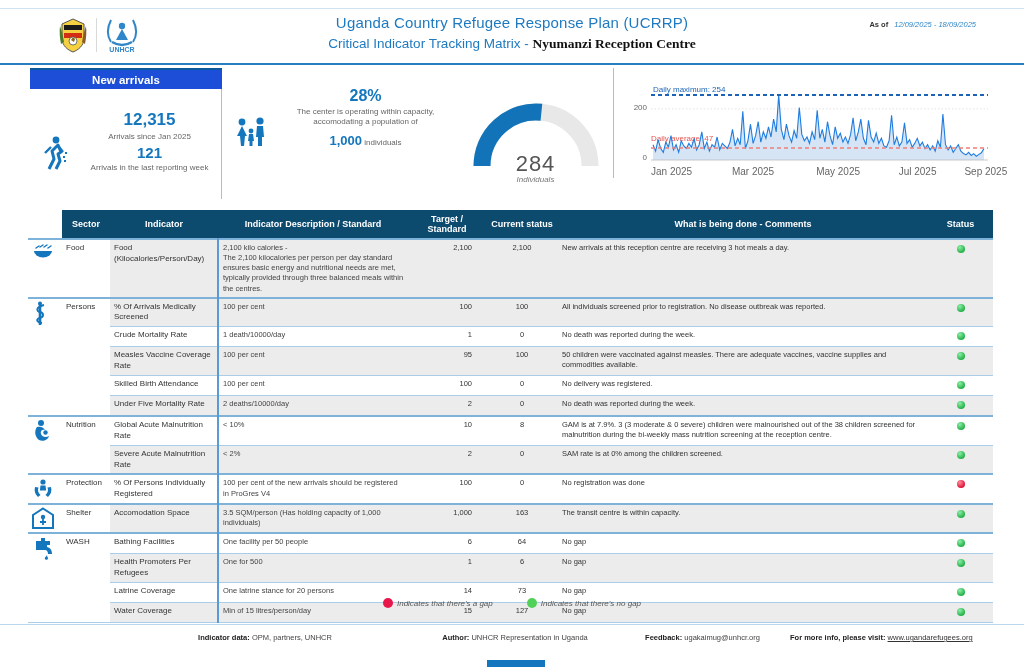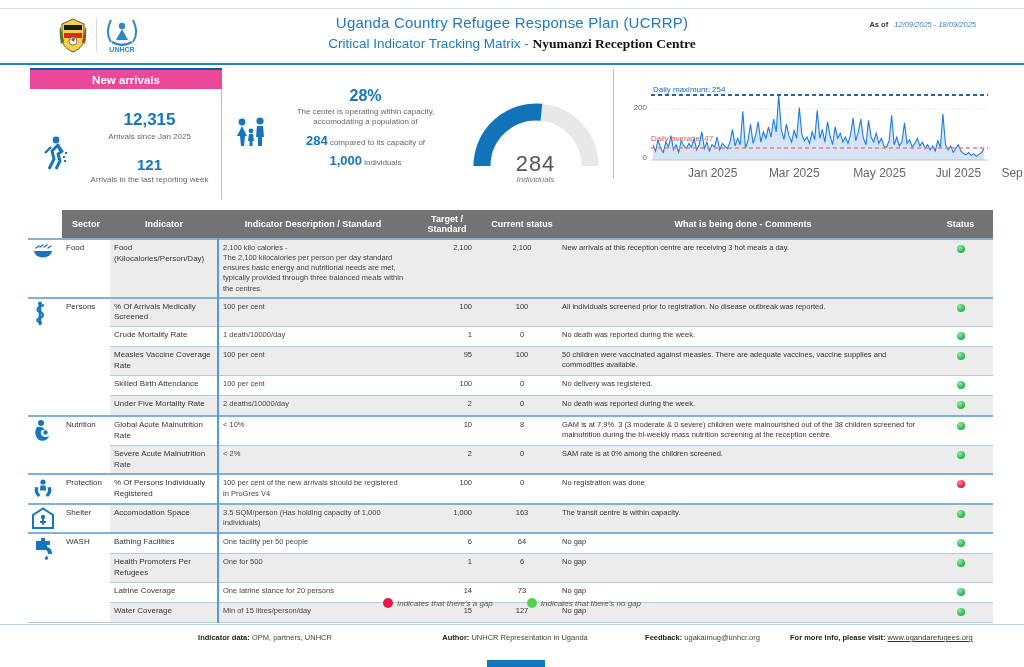--- a/index.html
+++ b/index.html
@@ -17,30 +17,30 @@
   .title2 b { color:#111;font-family:Liberation Serif, serif; }
   .asof { position:absolute; right:48px; top:8px; font-size:7.5px; }
   .asof .lbl { color:#333; font-weight:bold; }
   .asof .val { color:#2f86c8; font-style:italic; margin-left:4px; }
   .header-rule { position:absolute; top:63px; left:0; width:100%; height:2px; background:#2a7fc0; }
 
   
   .panels { position:absolute; top:68px; left:30px; width:964px; display:flex; gap:7px; }
   .panel { display:flex; flex-direction:column; }
   .p1 { width:192px; } .p2 { width:385px; } .p3 { width:372px; }
-  .panel-bar { height:21px; background:#ec4899; border-top:2px solid #0b5a9b; color:#fff; font-weight:bold; font-size:11.5px; display:flex; align-items:center; justify-content:center; }
+  .panel-bar { height:21px; background:#1d4ed8; border-top:2px solid #0b5a9b; color:#fff; font-weight:bold; font-size:11.5px; display:flex; align-items:center; justify-content:center; }
   .panel-body { position:relative; height:110px; padding-top:17px; }
   .p1 .panel-body { border-right:1px solid #9cc3e2; }
   .p2 .panel-body { border-right:1px solid #9cc3e2; }
 
   .p1-flex { display:flex; height:100%; }
   .p1-icon { width:48px; display:flex; align-items:center; justify-content:center; }
   .p1-stats { flex:1; text-align:center; padding-top:4px; }
   .big-num { color:#1476bd; font-weight:bold; font-size:17px; }
-  .cap { color:#666; font-size:8px; margin:2px 0 14px; line-height:1.25; }
+  .cap { color:#666; font-size:8px; margin:2px 0 2px; line-height:1.25; }
 
   .p2-flex { display:flex; height:100%; }
   .p2-icon { width:44px; display:flex; align-items:center; justify-content:center; }
   .p2-text { width:185px; text-align:center; padding-top:2px; }
   .p2-pct { color:#1476bd; font-weight:bold; font-size:16px; }
   .p2-line { color:#666; font-size:8px; line-height:1.3; margin-top:2px; }
   .inline-num { color:#1476bd; font-weight:bold; font-size:13px; }
   .p2-row { margin-top:5px; color:#666; font-size:8px; }
   .gauge-wrap { flex:1; display:flex; align-items:flex-start; justify-content:center; padding-top:8px; }
   .gauge-box { position:relative; width:150px; height:92px; }
@@ -49,26 +49,26 @@
 
   
   .chart-area { position:relative; height:96px; margin-left:4px; }
   .max-label { position:absolute; left:28px; top:0px; color:#1c63b7; font-size:8px; z-index:0; }
   .avg-label { position:absolute; left:26px; top:49px; color:#e4554f; font-size:8px; z-index:0; }
   .ytick { position:absolute; color:#666; font-size:8px; text-align:right; width:22px; z-index:0; }
   .ytick.t200 { left:0; top:18px; }
   .ytick.t0 { left:0; top:68px; }
   .chart-svg { position:absolute; left:26px; top:2px; z-index:1; }
   .xticks { position:absolute; left:26px; top:81px; width:337px; height:12px; }
-  .xticks span { position:absolute; color:#666; font-size:12px; white-space:nowrap;margin-left:37px; }
+  .xticks span { position:absolute; color:#666; font-size:10px; white-space:nowrap; }
 
   
   .tablewrap { position:absolute; top:210px; left:28px; width:965px; }
   table { border-collapse:collapse; table-layout:fixed; width:965px; }
-  th { background:#737373; color:#fff; font-size:9px; font-weight:bold; padding:4px 3px; vertical-align:middle; }
+  th { background:#0c4a6e; color:#fff; font-size:9px; font-weight:bold; padding:4px 3px; vertical-align:middle; }
   th.iconcol { background:transparent; }
   td { font-size:7.5px; color:#333; padding:3px 4px; vertical-align:top; line-height:1.35; }
   td.icon-cell { padding-top:2px; text-align:center; }
   td.sector { font-size:8px; color:#333; }
   td.indicator { font-size:8px; white-space:pre-line; }
   td.desc { white-space:pre-line; border-left:2px solid #5b9bd5; color:#444; }
   td.target { text-align:right; padding-right:14px; }
   td.current { text-align:center; }
   td.status { text-align:center; padding-top:5px; }
   tbody tr { border-bottom:1px solid #aacde8;margin-top:42px; }
@@ -171,21 +171,20 @@
               <path d="M9 12 L4 22 h3 l1 10 h3 l1 -10 h2 Z" fill="#1476bd"></path>
               <circle cx="27" cy="7" r="3.6" fill="#1476bd"></circle>
               <path d="M24 12 h6 l1 11 h-2 v9 h-4 v-9 h-2 Z" fill="#1476bd"></path>
               <circle cx="18" cy="17" r="2.4" fill="#1476bd"></circle>
               <path d="M16 20 h4 l1 7 h-1.5 v5 h-3 v-5 H15 Z" fill="#1476bd"></path>
             </svg>
           </div>
           <div class="p2-text">
             <div class="p2-pct">28%</div>
             <div class="p2-line">The center is operating within capacity, accomodating a population of</div>
-            <div class="p2-row"><span class="inline-num">284</span> <span>compared to its capacity of</span></div>
             <div class="p2-row"><span class="inline-num">1,000</span> <span>individuals</span></div>
           </div>
           <div class="gauge-wrap">
             <div class="gauge-box">
               <svg width="150" height="92" viewBox="0 0 150 92">
                 <path d="M 21 73 A 54 54 0 0 1 129 73" fill="none" stroke="#e8e8e8" stroke-width="17"></path>
                 <path d="M 21 73 A 54 54 0 0 1 80.4 19.3" fill="none" stroke="#1273b8" stroke-width="17"></path>
               </svg>
               <div class="gauge-val">284</div>
               <div class="gauge-lab">Individuals</div>

